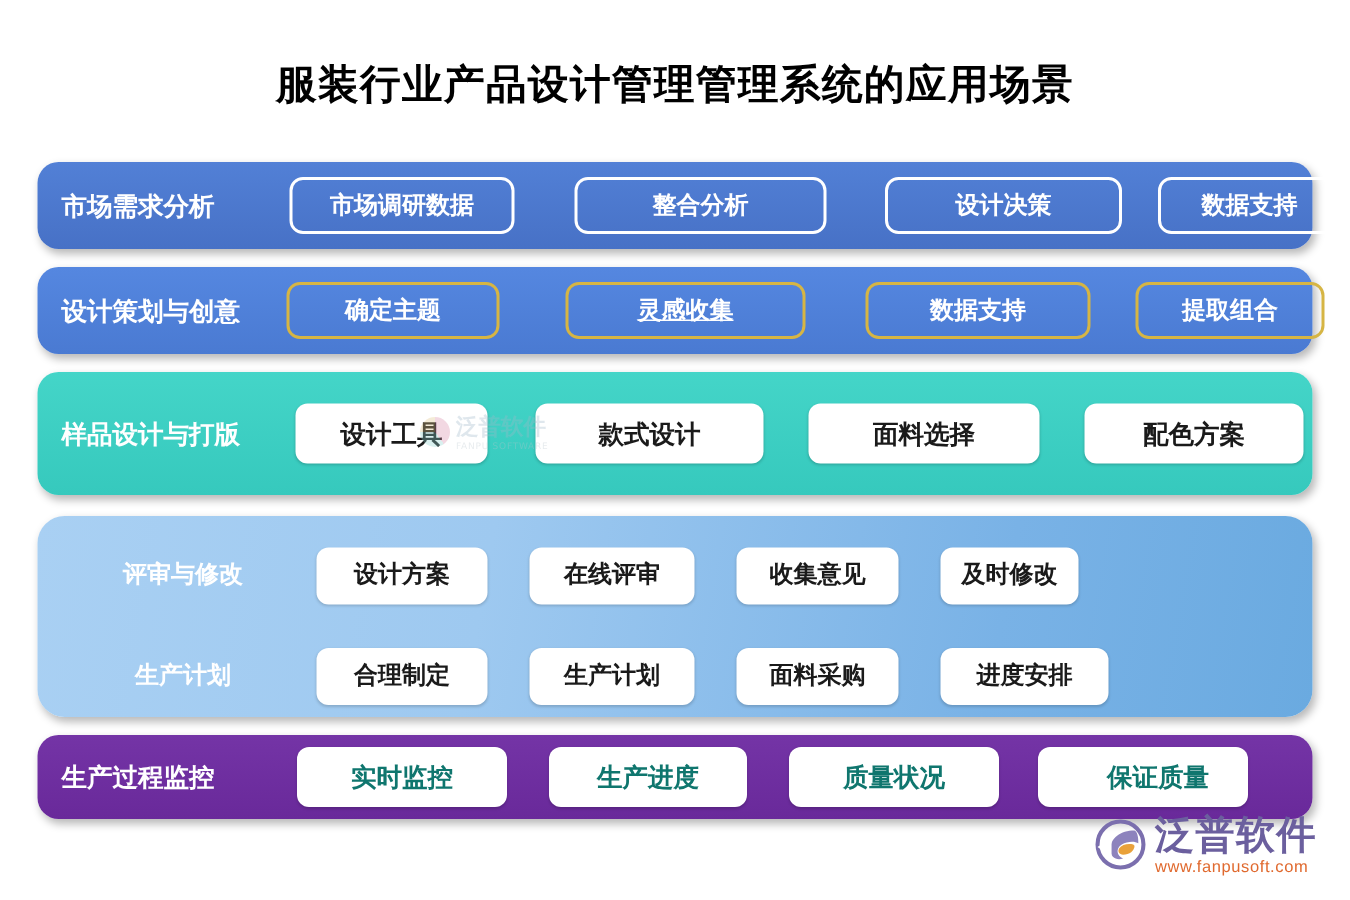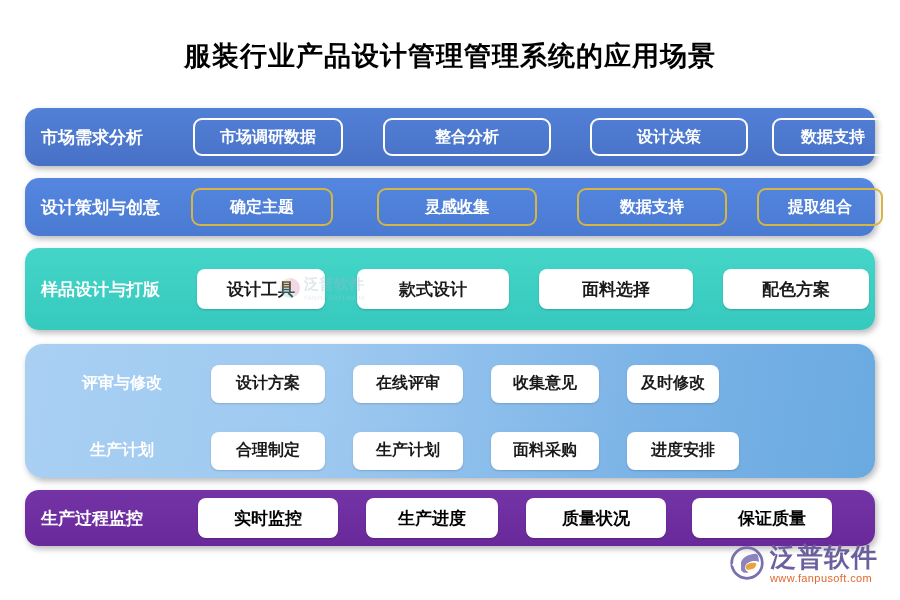--- a/index.html
+++ b/index.html
@@ -99,21 +99,21 @@
 
   
   #row5 {
     top: 490px; height: 56px;
     background: linear-gradient(180deg,#7434a6 0%,#69299a 100%);
     padding: 0 12px 0 16px;
   }
   #row5 .band-label { font-size: 17px; width: 155px; }
   #row5 .pill {
     height: 40px; background: #ffffff; border-radius: 8px;
-    color: #000000; font-size: 17px;
+    color: #0f766e; font-size: 17px;
     box-shadow: 0 1px 2px rgba(0,0,0,.18);
   }
 
   
   .watermark {
     position: absolute; left: 280px; top: 275px;
     opacity: .33; pointer-events: none;
     display: flex; align-items: center; gap: 4px;
   }
   .watermark .wm-mark {

